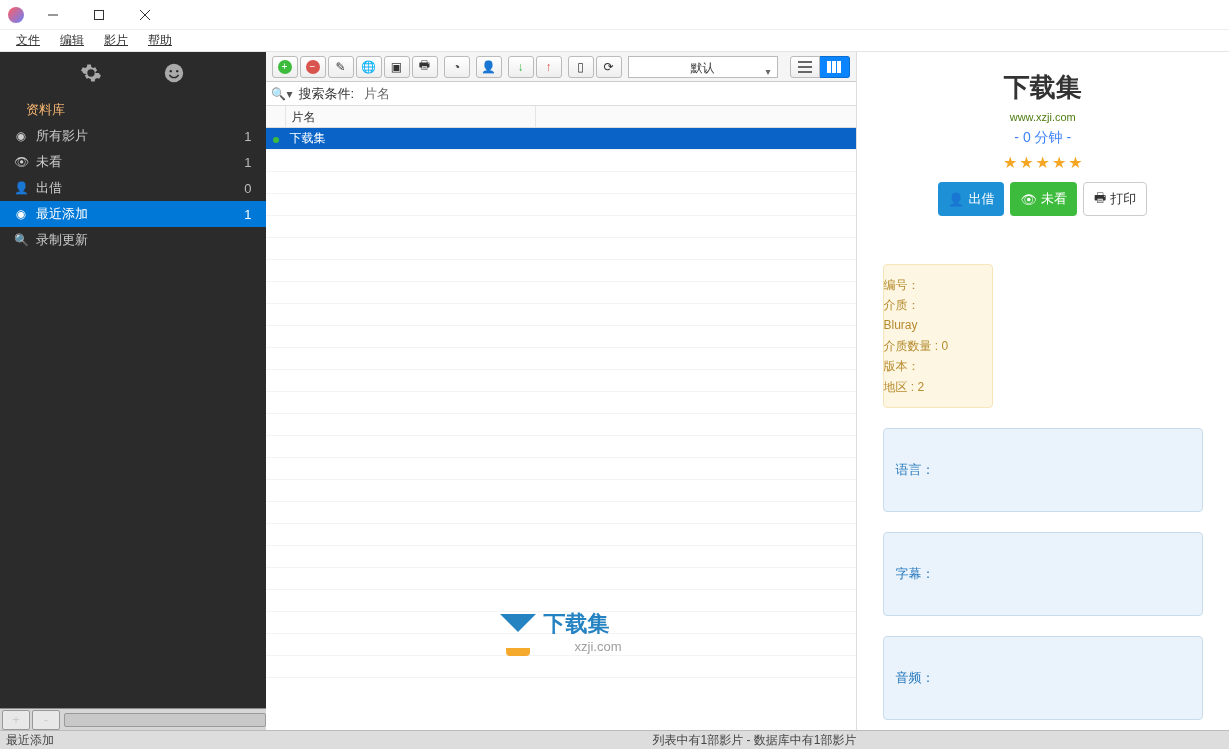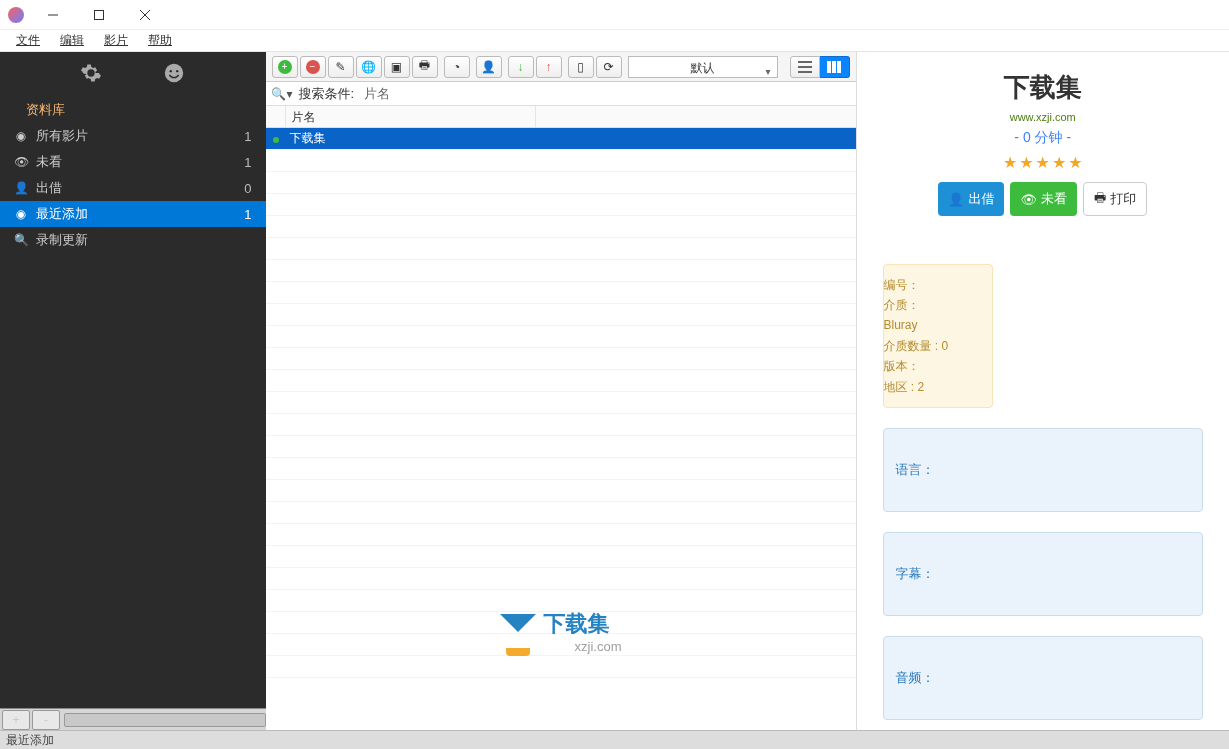--- a/index.html
+++ b/index.html
@@ -352,13 +352,14 @@
       </div>
     </div>
     <div class="panel">语言：</div>
     <div class="panel">字幕：</div>
     <div class="panel">音频：</div>
   </div>
 </div>
 
 <div class="statusbar">
   <div class="status-left">最近添加</div>
+  <div class="status-center">列表中有1部影片 - 数据库中有1部影片</div>
 </div>
 
 </body></html>

